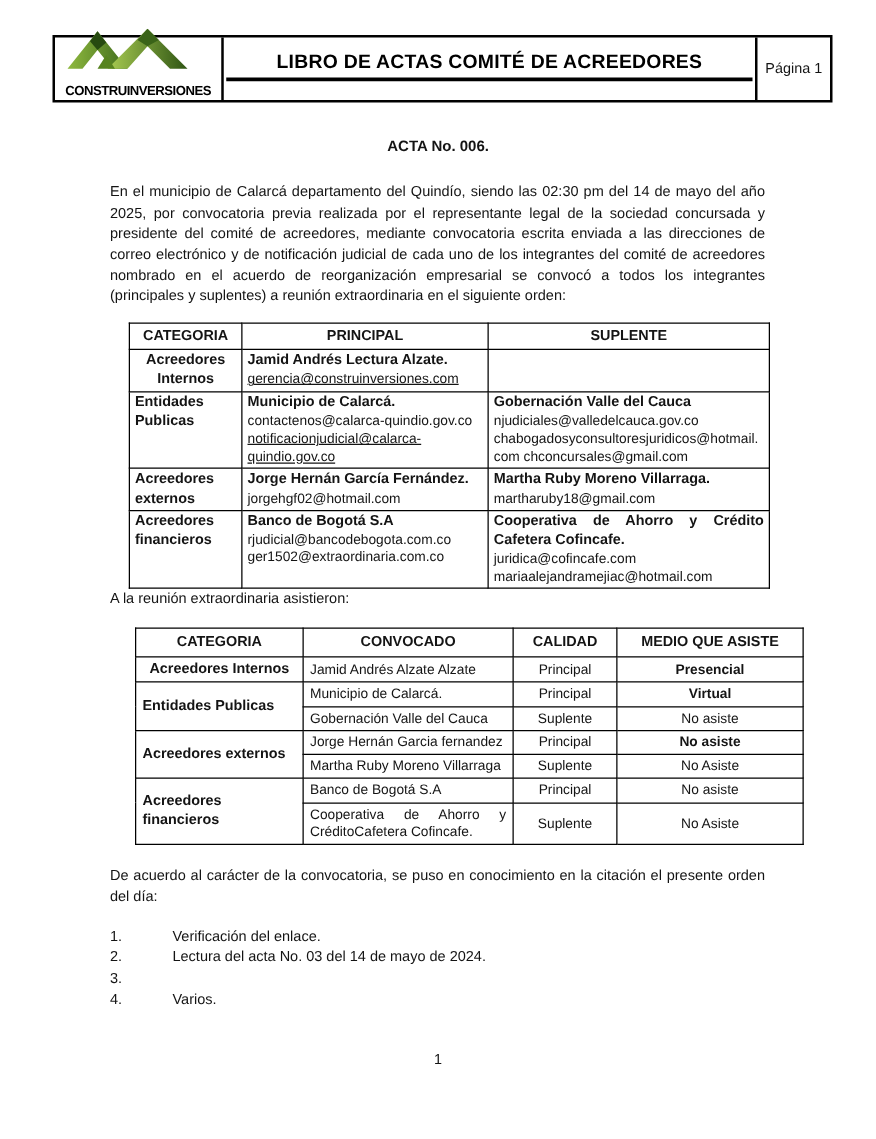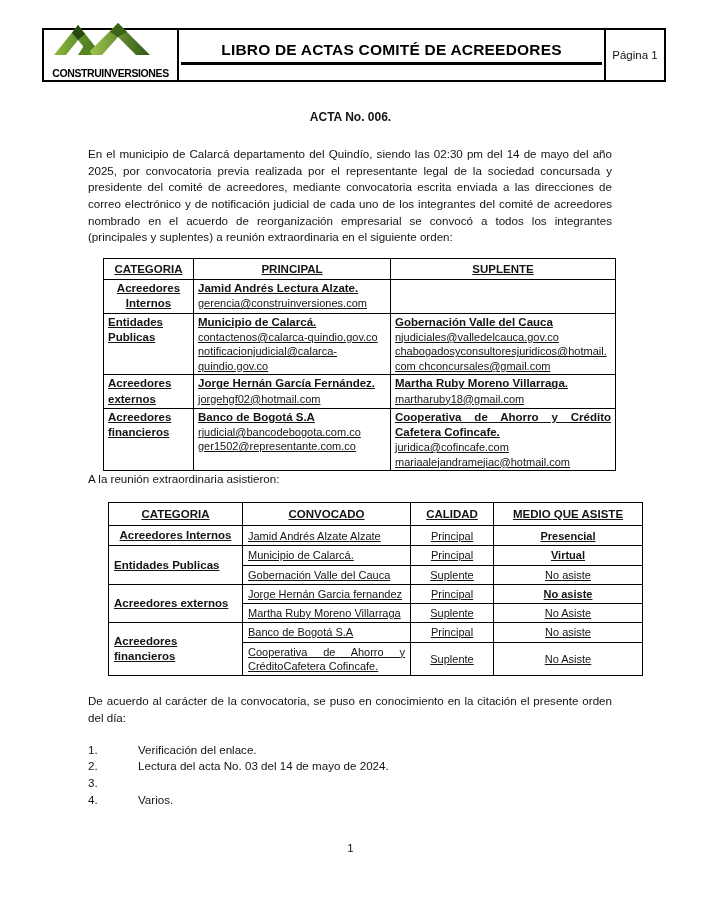--- a/index.html
+++ b/index.html
@@ -18,21 +18,21 @@
   .hdr-title{flex:1;border-right:2px solid #000;display:flex;flex-direction:column;
              align-items:center;padding-top:11px;}
   .hdr-title .t{font-weight:bold;font-size:15.5px;letter-spacing:0.2px;color:#000;white-space:nowrap;}
   .hdr-title .rule{width:99%;border-top:3px solid #000;margin-top:3px;}
   .hdr-page{width:58px;display:flex;align-items:center;justify-content:center;font-size:11.5px;}
   
   .acta-title{margin-top:110px;text-align:center;font-weight:bold;font-size:12px;}
   .content{margin:0 89px 0 88px;font-size:11.6px;line-height:1.44;text-align:justify;}
   .p1{margin-top:22px;}
   
-  table{border-collapse:collapse;font-size:11px;color:#141414;text-decoration:underline;}
+  table{border-collapse:collapse;font-size:11px;color:#141414;}
   td,th{border:1.5px solid #000;padding:1px 4px;}
   .t1{margin:11px 0 0 15px;width:497px;table-layout:fixed;}
   .t1 th{font-weight:bold;font-size:11.5px;text-align:center;padding:2px 2px;}
   .t1 .c-cat{width:85px;} .t1 .c-pr{width:192px;} .t1 .c-su{width:220px;}
   .t1 td{vertical-align:top;line-height:1.32;}
   .t1 .cat{font-weight:bold;font-size:11.5px;}
   .t1 .cat-c{text-align:center;}
   .cell-title{font-weight:bold;font-size:11.5px;}
   .cell-email{font-size:11px;overflow-wrap:anywhere;}
   .u{text-decoration:underline;}
@@ -130,21 +130,21 @@
         <td>
           <div class="cell-title">Martha Ruby Moreno Villarraga.</div>
           <div class="cell-email">martharuby18@gmail.com</div>
         </td>
       </tr>
       <tr>
         <td class="cat">Acreedores financieros</td>
         <td>
           <div class="cell-title">Banco de Bogotá S.A</div>
           <div class="cell-email">rjudicial@bancodebogota.com.co</div>
-          <div class="cell-email">ger1502@representante.com.co</div>
+          <div class="cell-email">ger1502@extraordinaria.com.co</div>
         </td>
         <td>
           <div class="cell-title">Cooperativa de Ahorro y Crédito Cafetera Cofincafe.</div>
           <div class="cell-email">juridica@cofincafe.com</div>
           <div class="cell-email">mariaalejandramejiac@hotmail.com</div>
         </td>
       </tr>
     </tbody>
       </table>
 

